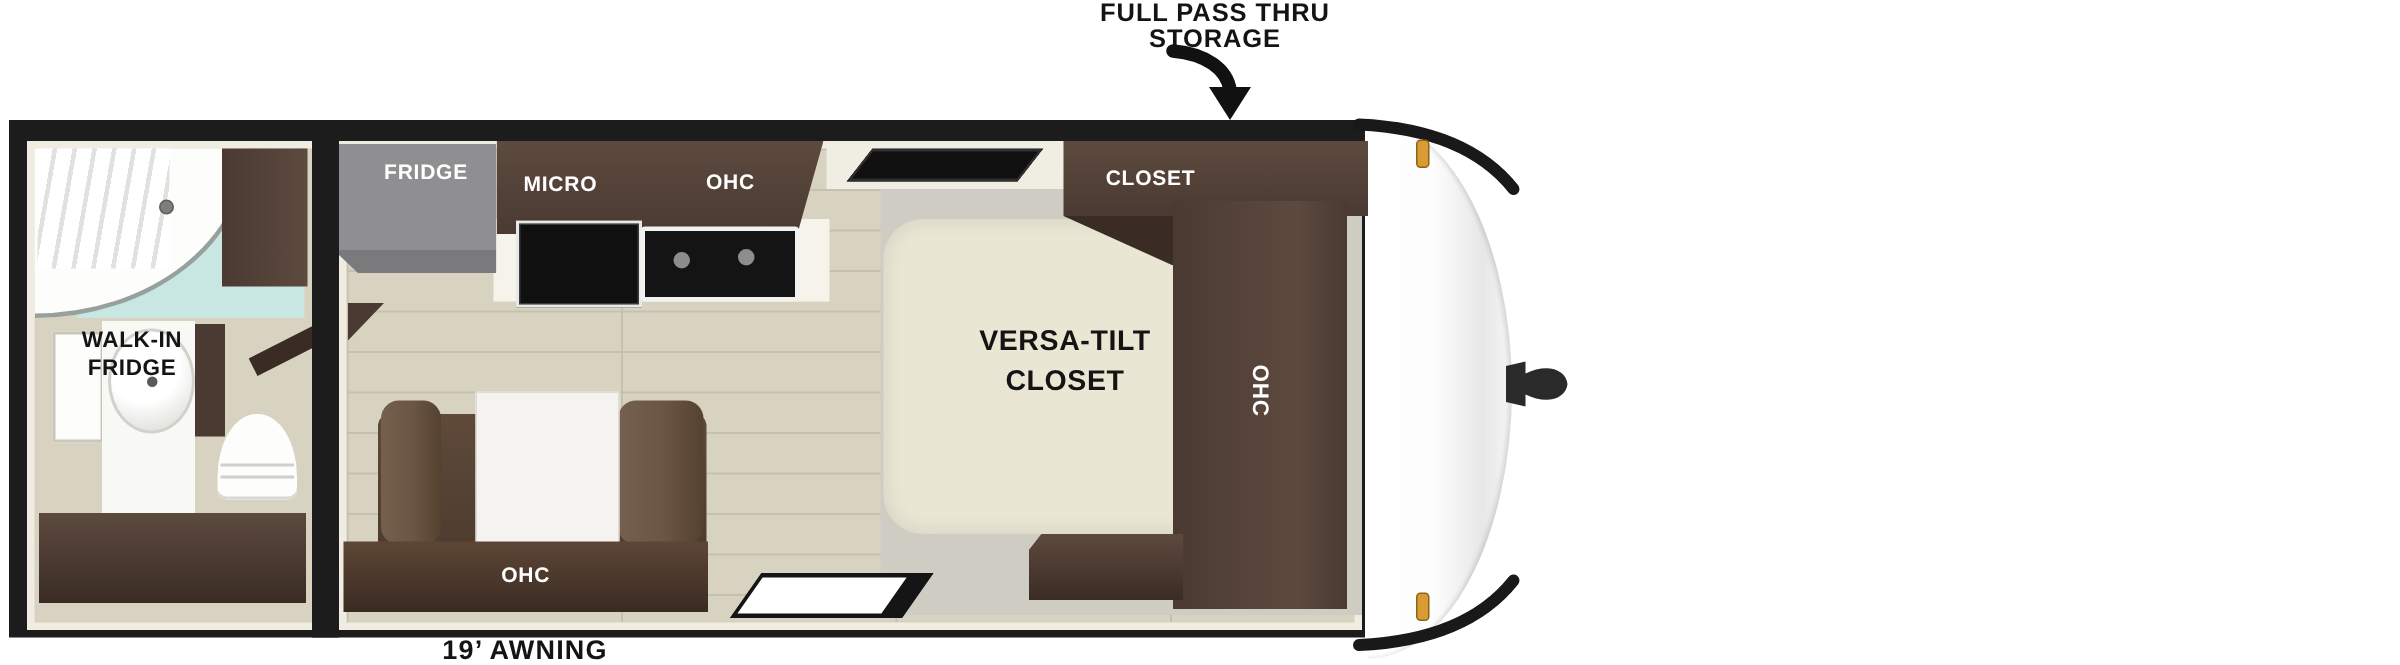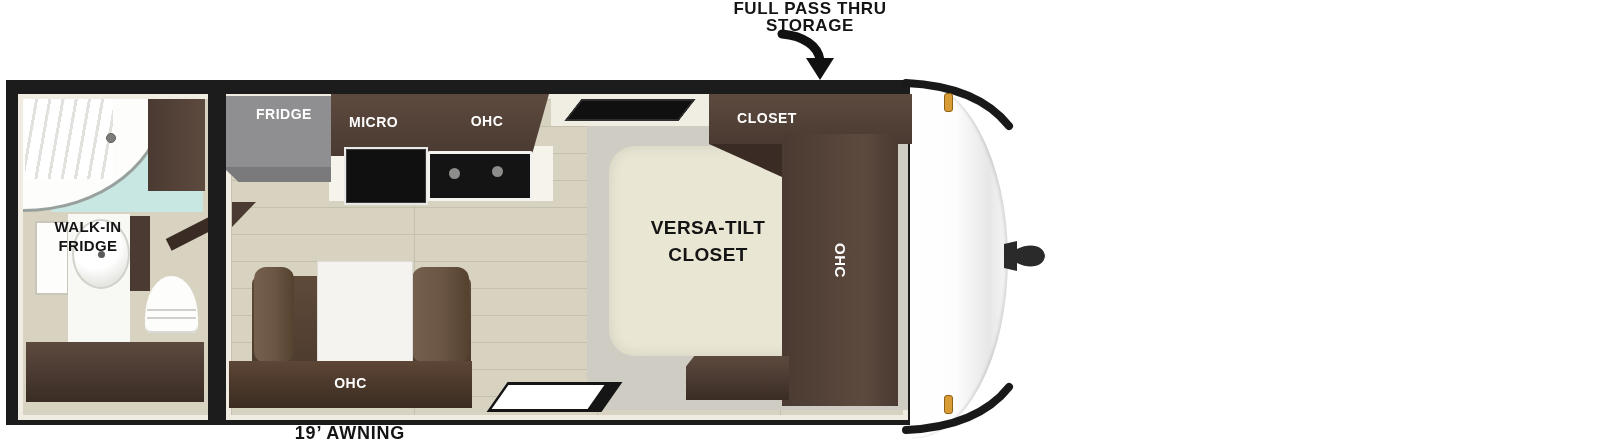--- a/index.html
+++ b/index.html
@@ -79,23 +79,23 @@
     border:3px solid #f2f2ef;border-radius:3px;}
   .sink .drain{position:absolute;width:11px;height:11px;border-radius:50%;background:#8d8d8b;}
   .sink .d1{left:19px;top:14px;} .sink .d2{left:62px;top:12px;}
   .vent{position:absolute;left:342px;top:0px;width:114px;height:22px;background:#101010;
     transform:skewX(-38deg);box-shadow:inset 0 0 0 2px #2e2e2e;}
   .closet{position:absolute;left:478px;top:-5px;width:184px;height:50px;
     background:linear-gradient(180deg,var(--cabinet_mid,#5d4a3f),var(--cabinet_dark,#4a3a31));padding-left:28px;}
   .closet .tag{position:absolute;left:16px;top:16px;width:84px;text-align:center;font-size:14px;}
   .closet-wedge{position:absolute;left:478px;top:45px;width:73px;height:33px;
     background:var(--cabinet_deep,#3a2c24);clip-path:polygon(0 0,100% 0,100% 100%);}
-  .bed{position:absolute;left:378px;top:47px;width:198px;height:210px;
+  .bed{position:absolute;left:358px;top:47px;width:198px;height:210px;
     background:var(--bed_cream,#eae6d4);border-radius:26px 4px 4px 26px;
-    box-shadow:inset 0 0 14px rgba(0,0,0,.10);}
+    box-shadow:inset 0 0 14px rgba(0,0,0,.10);padding-left:44px;}
   .bed-text{position:absolute;left:0;right:0;top:68px;text-align:center;
     font-size:19px;line-height:27px;letter-spacing:.4px;}
   .ohc-vert{position:absolute;left:551px;top:35px;width:116px;height:272px;
     background:linear-gradient(90deg,var(--cabinet_dark,#4a3a31),var(--cabinet_mid,#5d4a3f) 70%,var(--cabinet_dark,#4a3a31));}
   .ohc-vert .tag{position:absolute;left:0;right:0;top:118px;text-align:center;font-size:15px;
     transform:rotate(90deg);}
   .foot-cab{position:absolute;left:455px;top:257px;width:103px;height:44px;
     background:linear-gradient(180deg,var(--cabinet_mid,#5d4a3f),var(--cabinet_deep,#3a2c24));
     clip-path:polygon(0 24%,8% 0,100% 0,100% 100%,0 100%);}
   .corner-tri{position:absolute;left:1px;top:103px;width:24px;height:25px;

